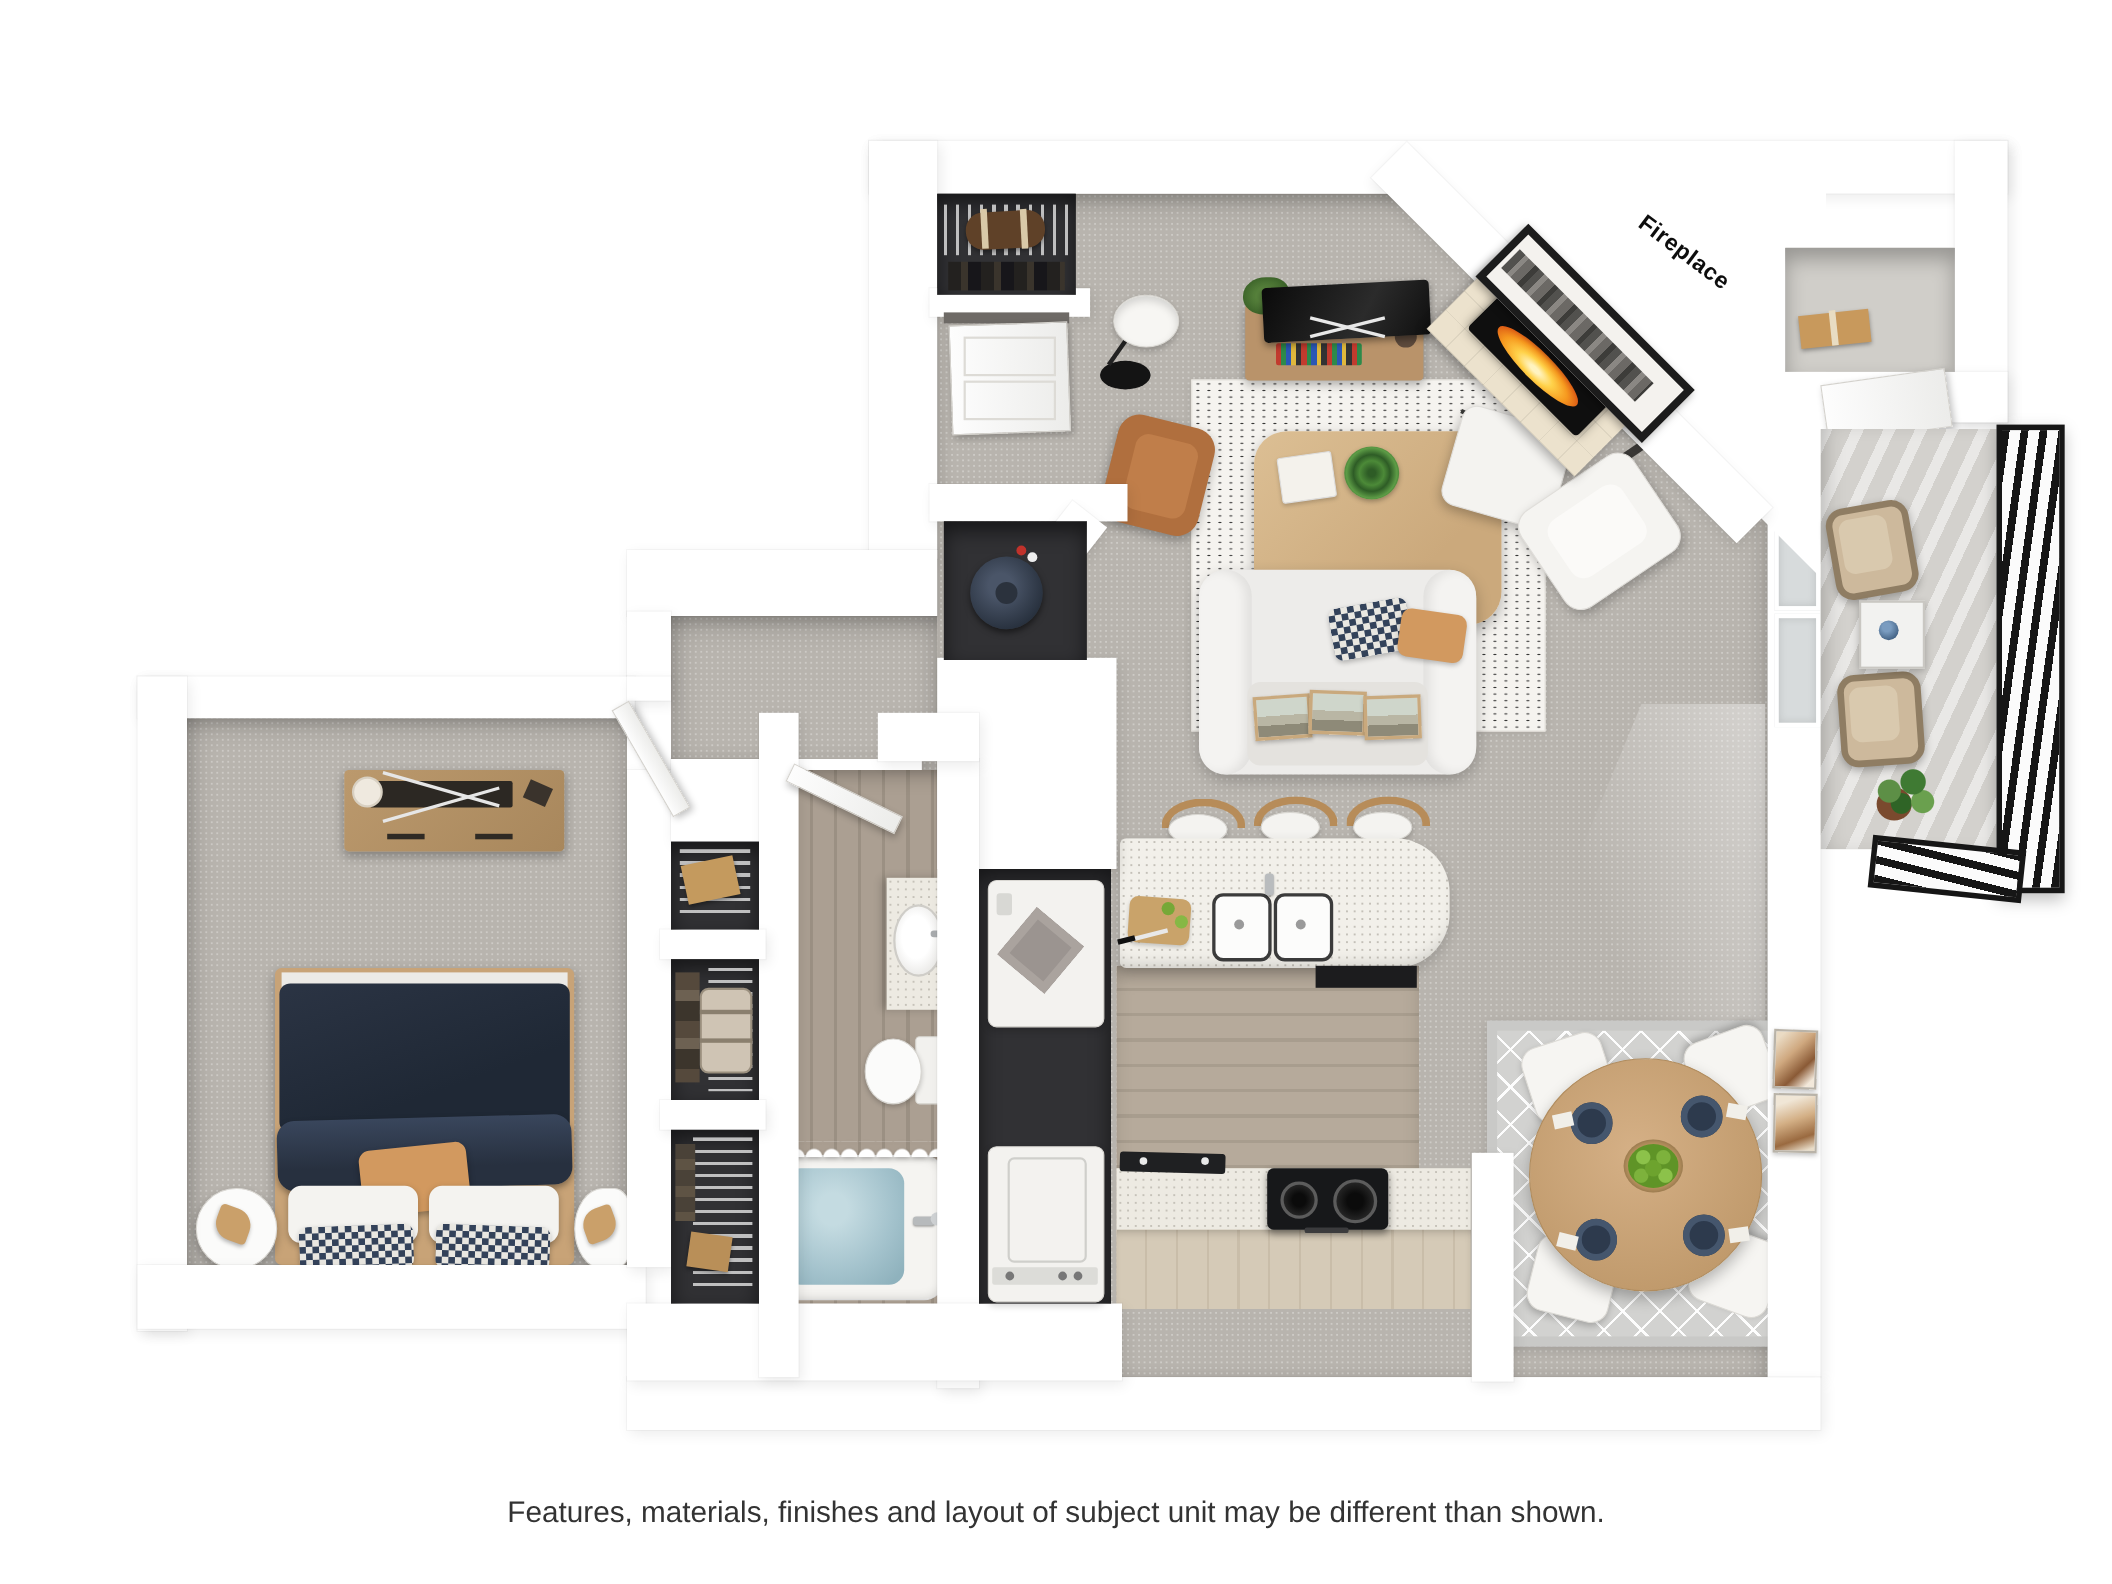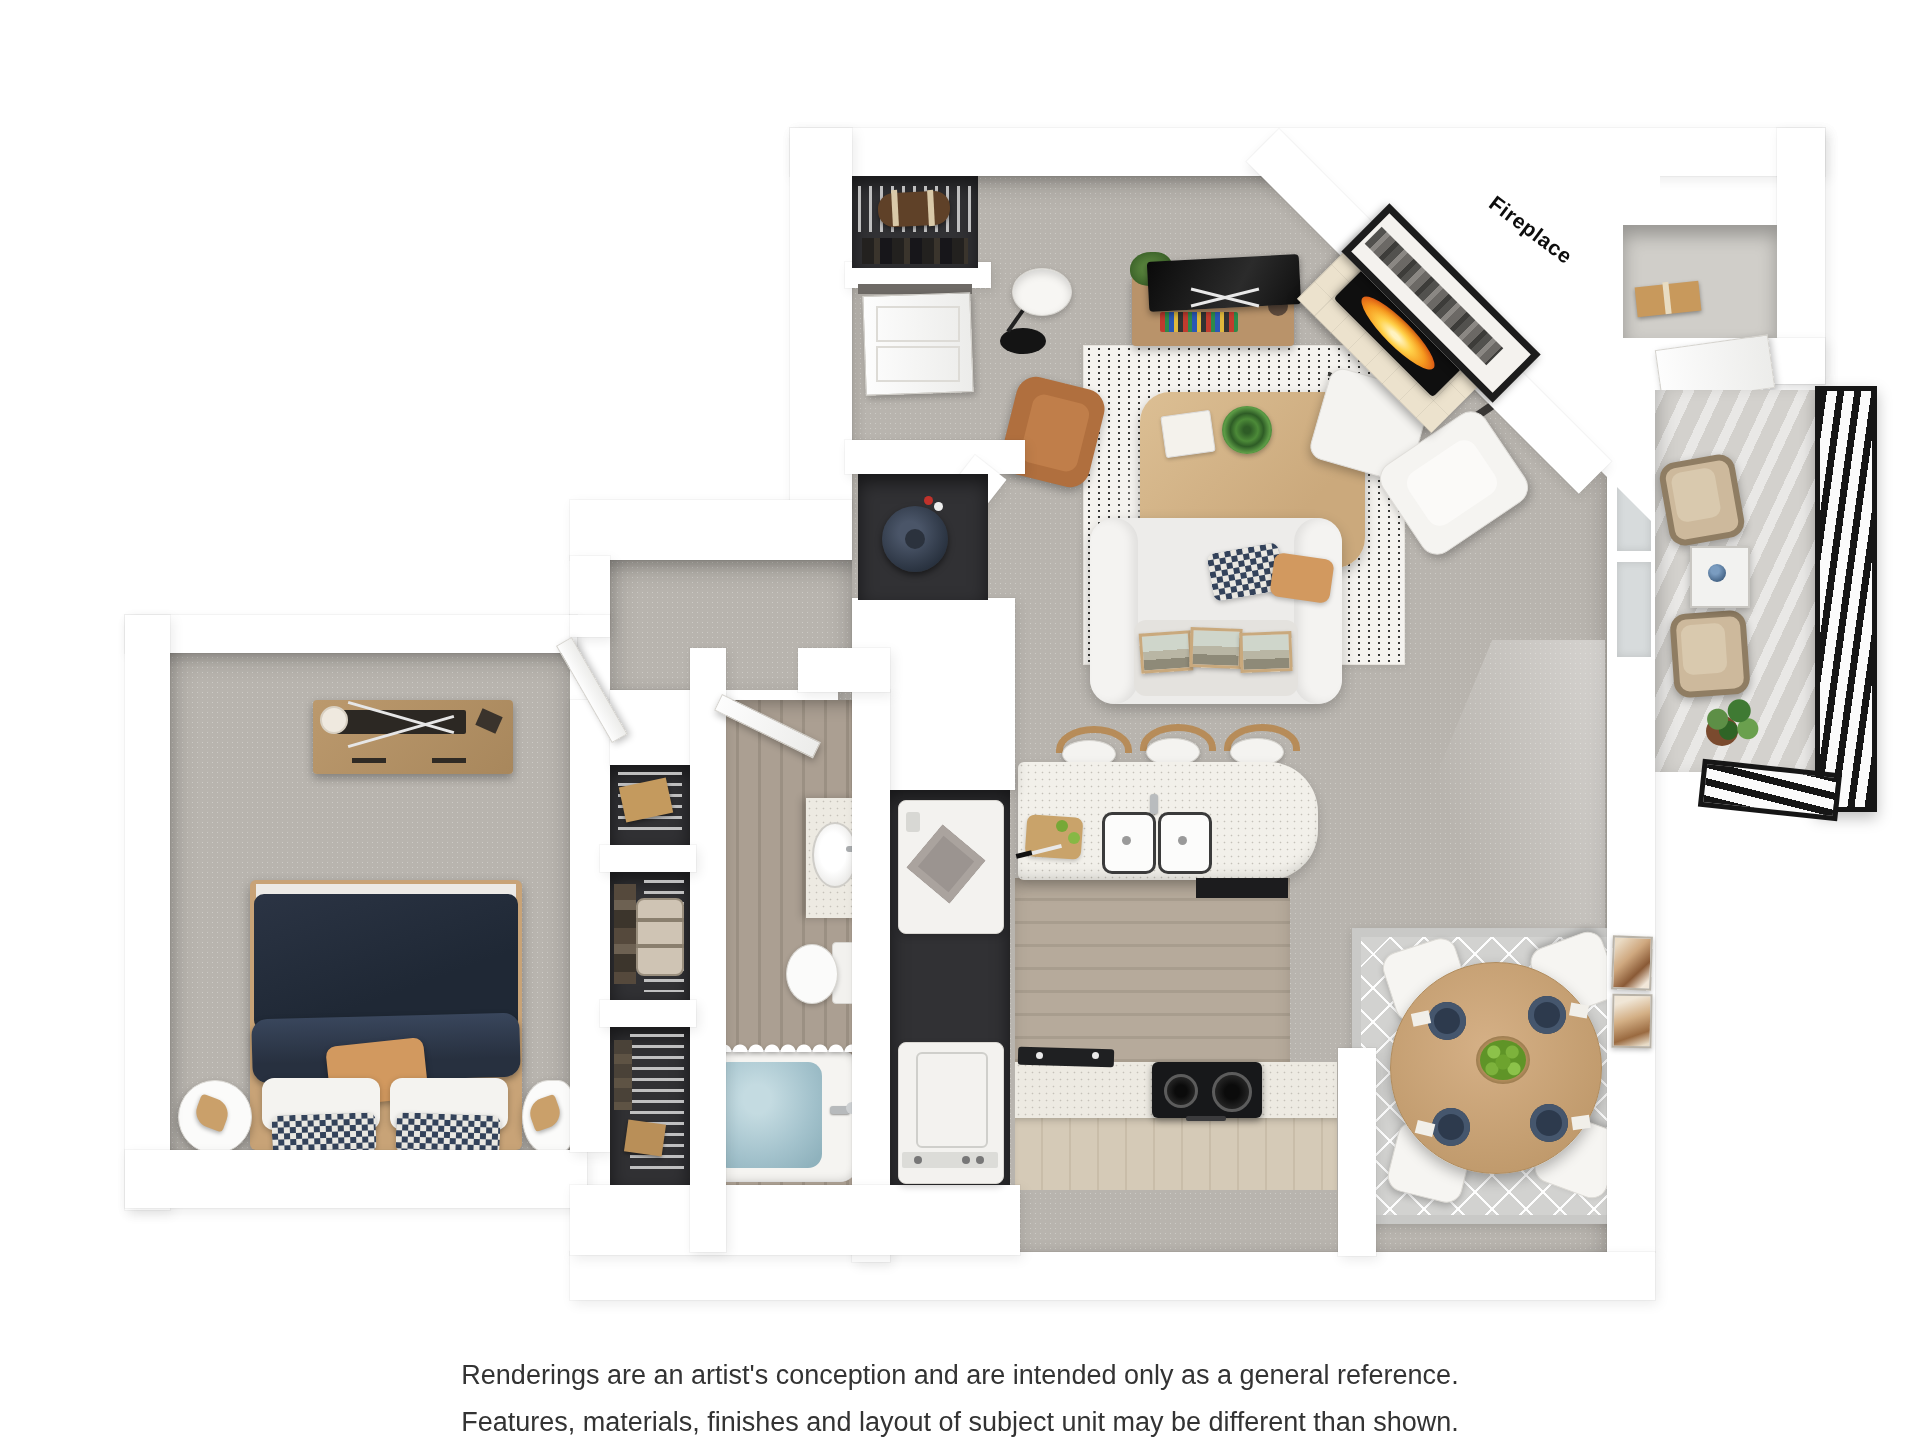--- a/index.html
+++ b/index.html
@@ -265,15 +265,14 @@
   <div class="a rattan" style="left:1672px;top:612px;width:64px;height:72px;transform:rotate(-4deg);"></div>
   <div class="a" style="left:1682px;top:624px;width:44px;height:50px;background:#d9c9ae;border-radius:10px;transform:rotate(-4deg);"></div>
   <div class="a" style="left:1690px;top:546px;width:56px;height:58px;background:#f2f2f0;border:2px solid #c9c7c2;box-shadow:0 3px 7px rgba(0,0,0,.25);"></div>
   <div class="a" style="left:1708px;top:564px;width:18px;height:18px;background:radial-gradient(circle at 40% 35%,#7a9cc0 25%,#3d5c7e 80%);border-radius:50%;"></div>
   <div class="a" style="left:1706px;top:716px;width:32px;height:30px;background:#7a4a2e;border-radius:50%;"></div>
   <div class="a" style="left:1696px;top:694px;width:72px;height:56px;background:radial-gradient(circle at 30% 45%,#5d8f46 10px,transparent 11px),radial-gradient(circle at 60% 30%,#3f7a33 11px,transparent 12px),radial-gradient(circle at 72% 62%,#6aa04e 10px,transparent 11px),radial-gradient(circle at 45% 65%,#2f6426 9px,transparent 10px);"></div>
 
 </div>
 
 <div class="disclaimer">
-  <div>Renderings are an artist's conception and are intended only as a general reference.</div>
   <div>Features, materials, finishes and layout of subject unit may be different than shown.</div>
 </div>
 
 </body></html>

